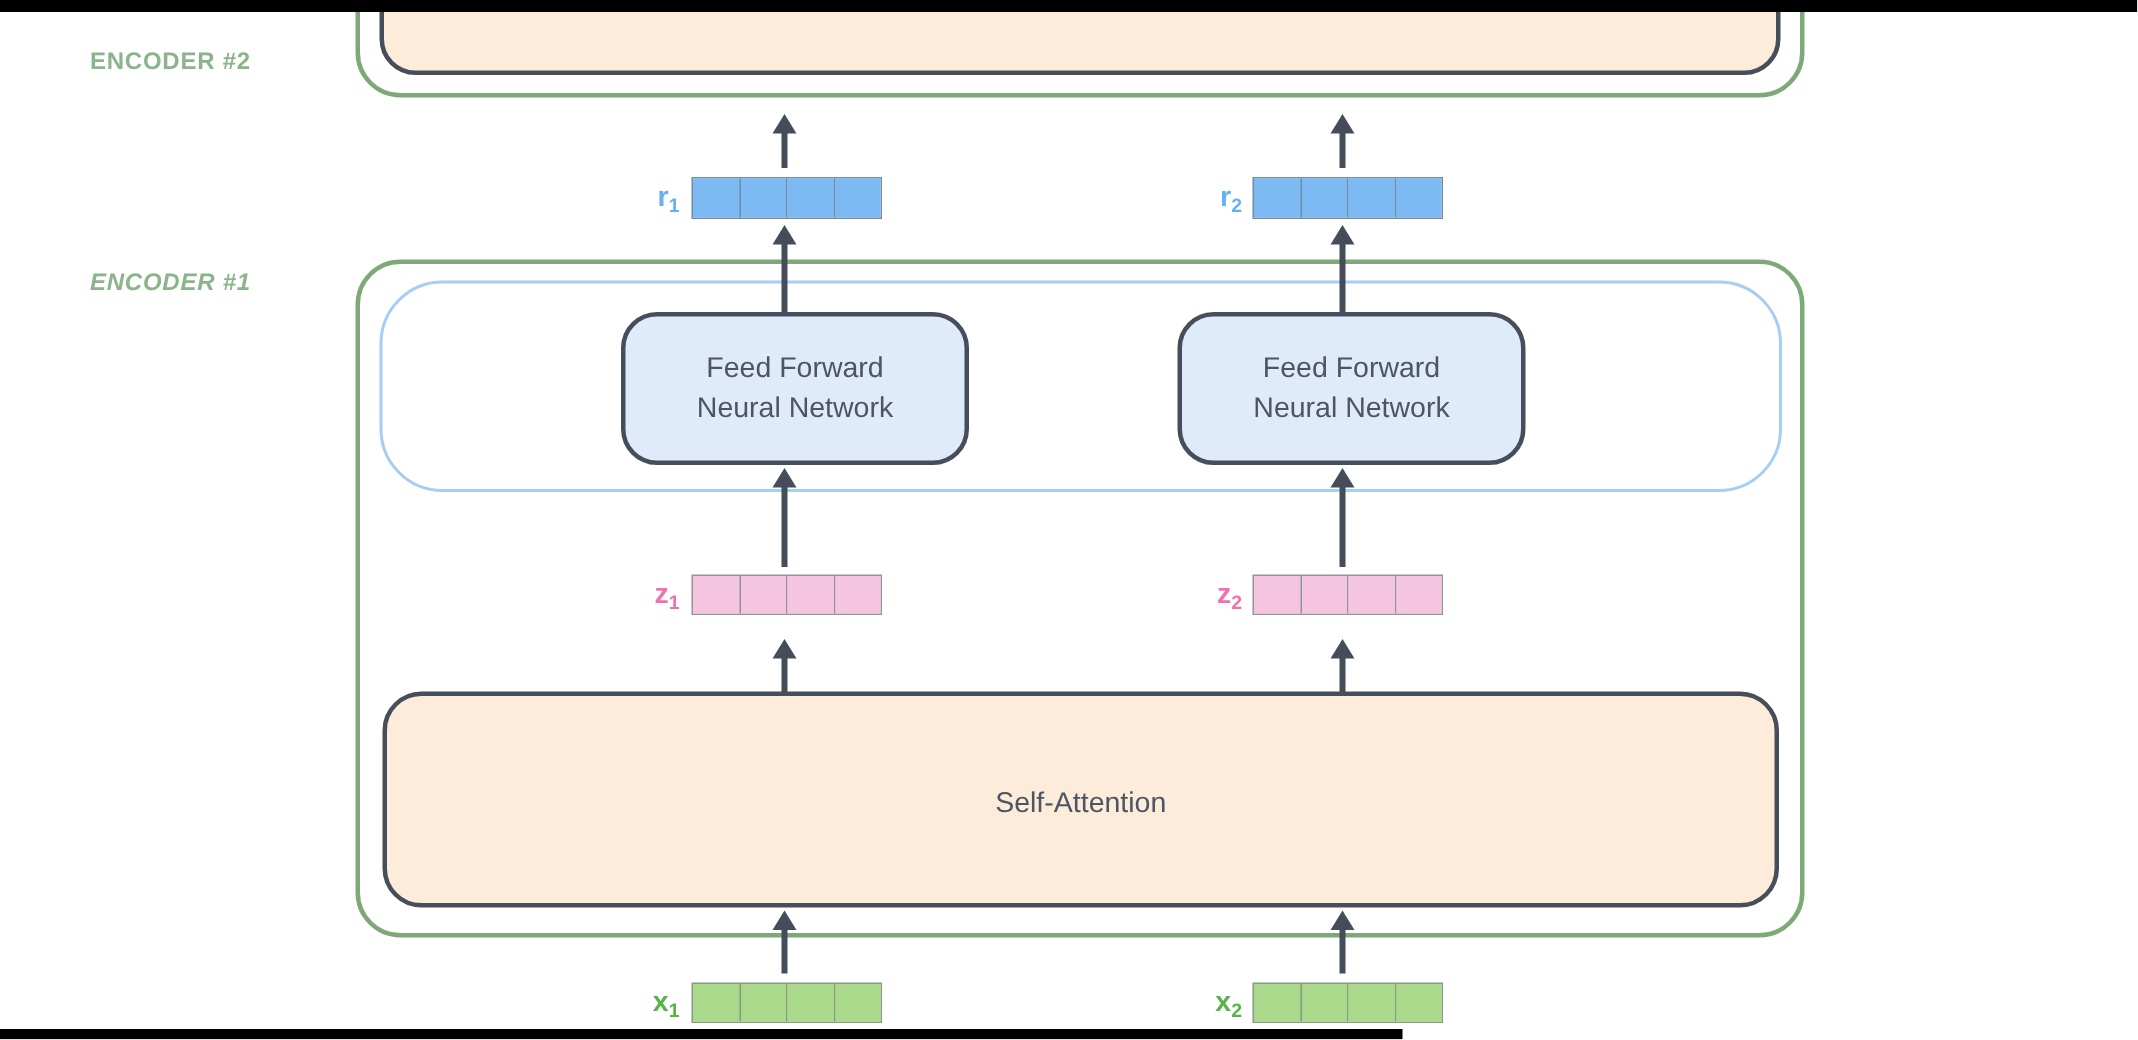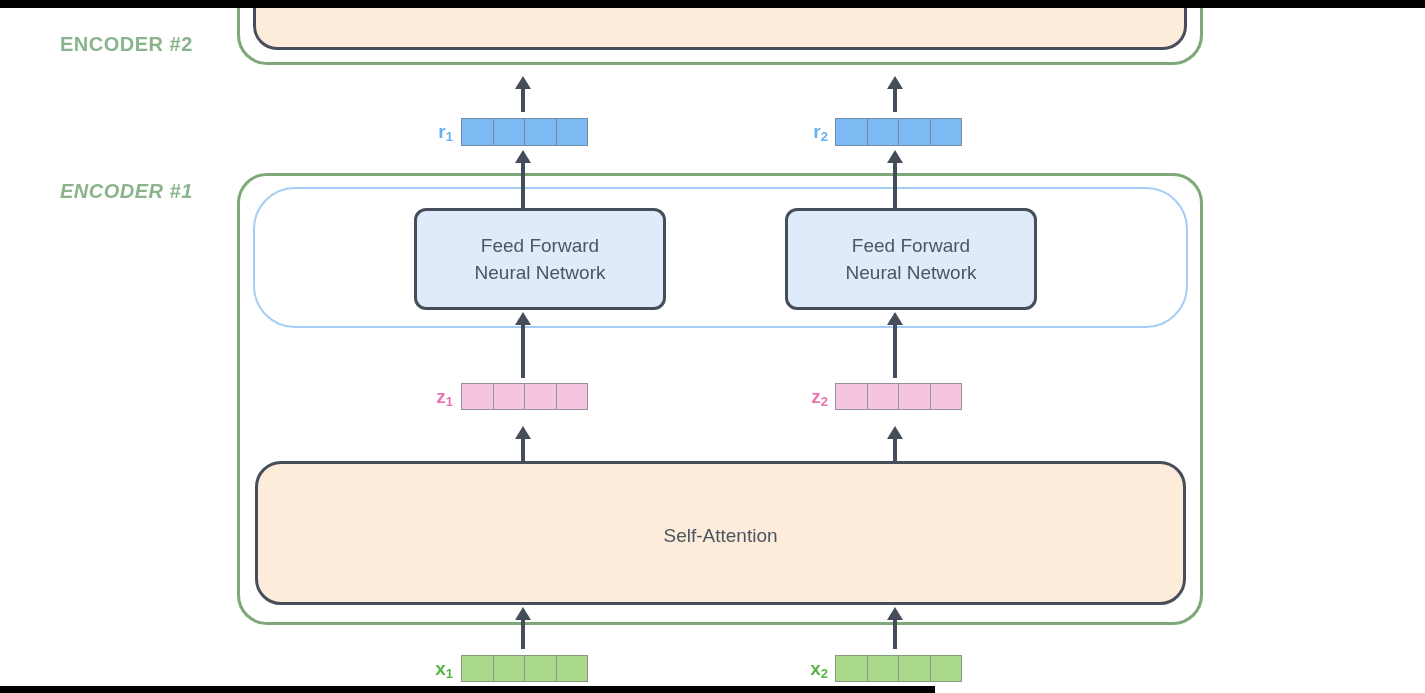--- a/index.html
+++ b/index.html
@@ -10,21 +10,21 @@
     position:relative; width:1425px; height:693px;
     background:#ffffff; overflow:hidden;
   }
 
   .letterbox { position:absolute; background:var(--letterbox,#000); }
   .letterbox.top { left:0; top:0; width:1425px; height:8px; z-index:50; }
   .letterbox.bottom { left:0; top:686px; width:935px; height:7px; z-index:50; }
 
   .encoder-label {
     position:absolute; left:60px; width:170px;
-    font-size:20px; font-weight:bold; letter-spacing:0.5px;
+    font-size:16px; font-weight:bold; letter-spacing:0.5px;
     color:var(--encoder-label-green); z-index:5;
   }
 
   .green-box {
     position:absolute; border:3px solid var(--encoder-border-green);
     border-radius:30px; background:transparent; z-index:1;
   }
   .enc2-green { left:237px; top:-42px; width:966px; height:107px; }
   .enc1-green { left:237px; top:173px; width:966px; height:452px; }
 
@@ -37,23 +37,23 @@
   .self-attn { left:255px; top:461px; width:931px; height:144px; border-radius:26px; }
   .self-attn .block-text { margin-top:4px; }
 
   .blue-inner-box {
     position:absolute; left:253px; top:187px; width:935px; height:141px;
     border:2px solid var(--inner-box-blue-border); border-radius:42px;
     background:transparent; z-index:2;
   }
 
   .ffnn-box {
-    position:absolute; top:208px; width:252px; height:102px;
+    position:absolute; top:208px; width:232px; height:102px;
     background:var(--ffnn-fill); border:3px solid var(--block-border-dark);
-    border-radius:12px; z-index:3;
+    border-radius:24px; z-index:3;
     display:flex; flex-direction:column; align-items:center; justify-content:center;
   }
   .ffnn-1 { left:414px; }
   .ffnn-2 { left:785px; }
 
   .block-text {
     font-size:19px; color:var(--block-text); line-height:27px; text-align:center;
   }
 
   

